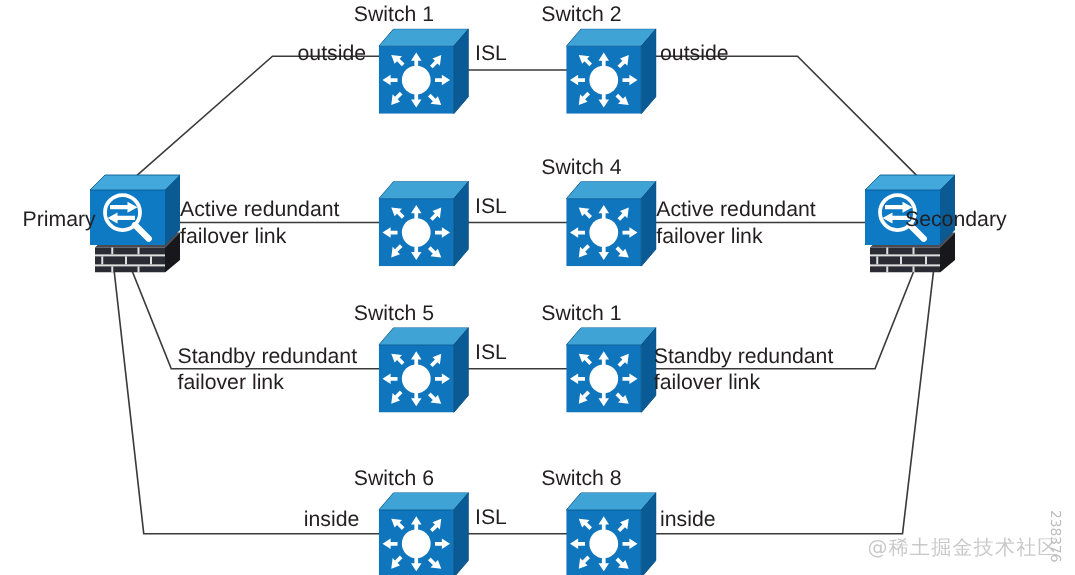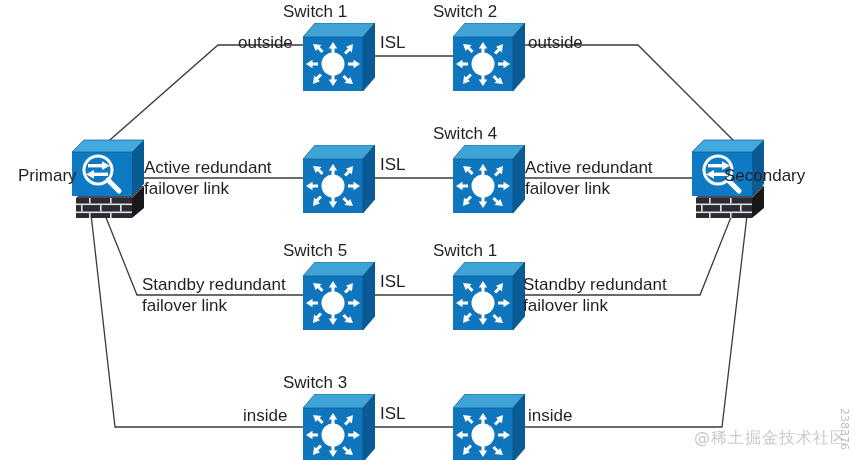--- a/index.html
+++ b/index.html
@@ -173,21 +173,22 @@
     <g>
         <use href="#sw" x="453" y="394" width="72" height="68"></use>
       </g>
   </svg>
 
   <div class="lbl ctr" style="left:283px;top:2px;width:110px;">Switch 1</div>
   <div class="lbl ctr" style="left:433px;top:2px;width:110px;">Switch 2</div>
   <div class="lbl ctr" style="left:433px;top:124px;width:110px;">Switch 4</div>
   <div class="lbl ctr" style="left:283px;top:241px;width:110px;">Switch 5</div>
   <div class="lbl ctr" style="left:433px;top:241px;width:110px;">Switch 1</div>
-  <div class="lbl ctr" style="left:283px;top:373px;width:110px;">Switch 3</div>
+  <div class="lbl ctr" style="left:283px;top:373px;width:110px;">Switch 6</div>
+  <div class="lbl ctr" style="left:433px;top:373px;width:110px;">Switch 8</div>
 
   <div class="lbl ctr" style="left:380px;top:33px;width:60px;">ISL</div>
   <div class="lbl ctr" style="left:380px;top:155px;width:60px;">ISL</div>
   <div class="lbl ctr" style="left:380px;top:272px;width:60px;">ISL</div>
   <div class="lbl ctr" style="left:380px;top:404px;width:60px;">ISL</div>
 
   <div class="lbl" style="left:18px;top:166px;">Primary</div>
   <div class="lbl" style="left:724px;top:166px;">Secondary</div>
 
   <div class="lbl" style="left:238px;top:33px;">outside</div>

